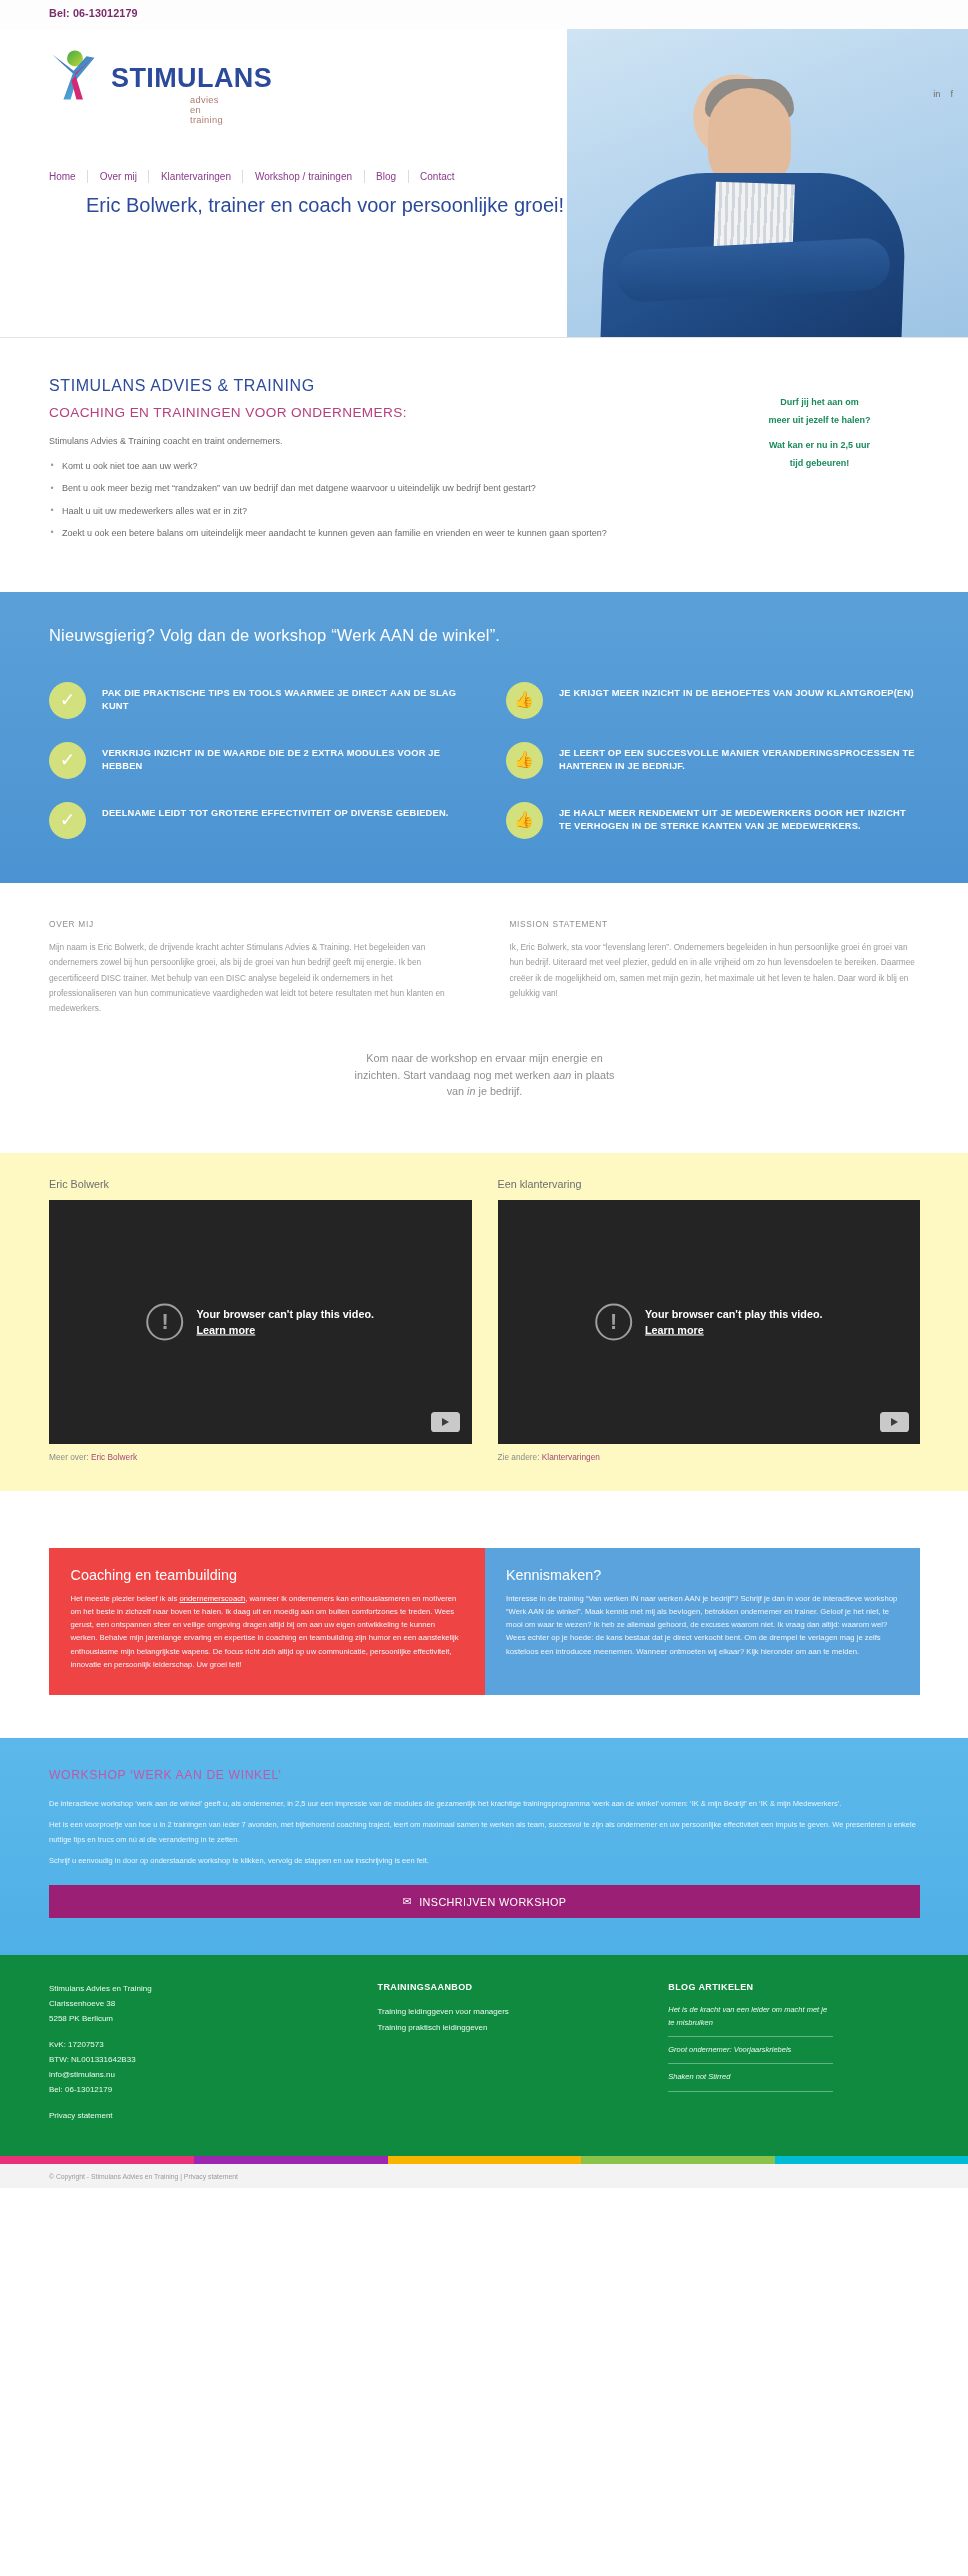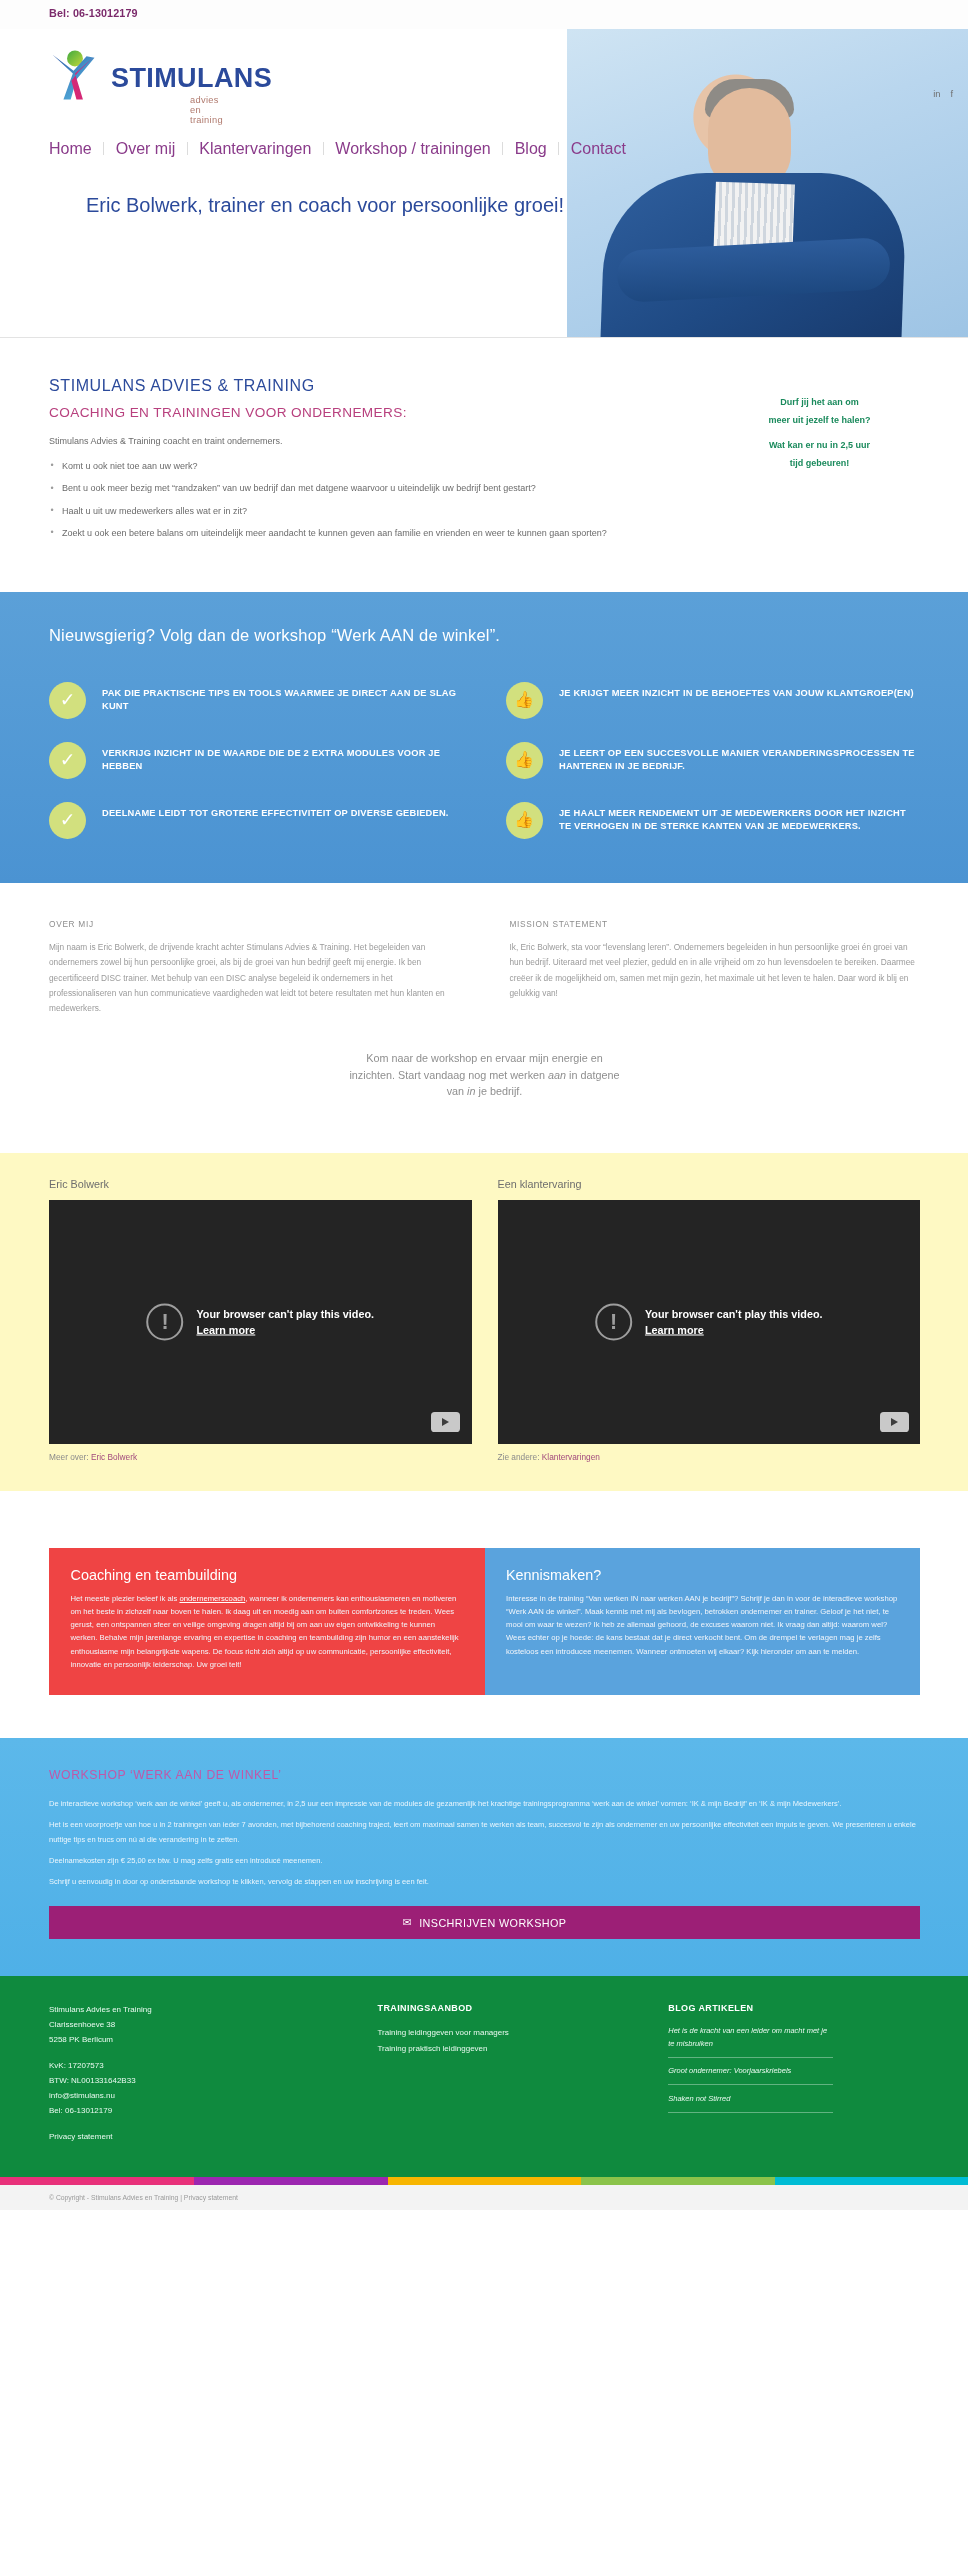--- a/index.html
+++ b/index.html
@@ -74,22 +74,22 @@
   }
 
   .social { position: absolute; right: 16px; top: 60px; display: flex; gap: 10px; }
   .social span { font-size: 9.3px; color: #6f6f6f; cursor: pointer; }
 
   .nav {
     position: absolute; left: 49px; top: 113px;
     display: flex; align-items: center;
   }
   .nav a {
-    font-size: 16px; color: #8a3b8a; text-decoration: none;
-    padding: 0 11.5px; border-right: 0.7px solid #dcdcdc; line-height: 13px;
+    font-size: 10px; color: #8a3b8a; text-decoration: none;
+    padding: 0 11.5px; border-right: 0.7px solid #dcdcdc; line-height: 13px; margin-top: 28px;
   }
   .nav a:first-child { padding-left: 0; }
   .nav a:last-child { border-right: none; }
 
   .hero-title {
     position: absolute; left: 86px; top: 165px;
     font-size: 20px; color: #2b4a9b; font-weight: normal;
     text-shadow: 0 0.7px 0.7px rgba(255,255,255,.7);
   }
 
@@ -364,21 +364,21 @@
     </div>
     <div>
       <h4>MISSION STATEMENT</h4>
       <p>Ik, Eric Bolwerk, sta voor “levenslang leren”. Ondernemers begeleiden in hun persoonlijke groei én groei van hun bedrijf. Uiteraard met veel plezier, geduld en in alle vrijheid om zo hun levensdoelen te bereiken. Daarmee creëer ik de mogelijkheid om, samen met mijn gezin, het maximale uit het leven te halen. Daar word ik blij en gelukkig van!</p>
     </div>
   </div>
 
   <div class="cta-center">
     <p>
       <span>Kom naar de workshop en ervaar mijn energie en</span><br>
-      <span>inzichten. Start vandaag nog met werken </span><em>aan</em><span> in datgene</span><br>
+      <span>inzichten. Start vandaag nog met werken </span><em>aan</em><span> in plaats</span><br>
       <span>van </span><em>in</em><span> je bedrijf.</span>
     </p>
   </div>
 
   <div class="videos">
     <div>
       <div class="v-title">Eric Bolwerk</div>
       <div class="player">
         <div class="msg">
           <div class="bang">!</div>
@@ -425,21 +425,20 @@
         <h3>Kennismaken?</h3>
         <p>Interesse in de training “Van werken IN naar werken AAN je bedrijf”? Schrijf je dan in voor de interactieve workshop “Werk AAN de winkel”. Maak kennis met mij als bevlogen, betrokken ondernemer en trainer. Geloof je het niet, te mooi om waar te wezen? Ik heb ze allemaal gehoord, de excuses waarom niet. Ik vraag dan altijd: waarom wel? Wees echter op je hoede: de kans bestaat dat je direct verkocht bent. Om de drempel te verlagen mag je zelfs kosteloos een introducee meenemen. Wanneer ontmoeten wij elkaar? Kijk hieronder om aan te melden.</p>
       </div>
     </div>
   </div>
 
   <div class="workshop">
     <h3>WORKSHOP ‘WERK AAN DE WINKEL’</h3>
     <p>De interactieve workshop ‘werk aan de winkel’ geeft u, als ondernemer, in 2,5 uur een impressie van de modules die gezamenlijk het krachtige trainingsprogramma ‘werk aan de winkel’ vormen: ‘IK &amp; mijn Bedrijf’ en ‘IK &amp; mijn Medewerkers’.</p>
     <p>Het is een voorproefje van hoe u in 2 trainingen van ieder 7 avonden, met bijbehorend coaching traject, leert om maximaal samen te werken als team, succesvol te zijn als ondernemer en uw persoonlijke effectiviteit een impuls te geven. We presenteren u enkele nuttige tips en trucs om nú al die verandering in te zetten.</p>
-    <p>Deelnamekosten zijn € 25,00 ex btw. U mag zelfs gratis een introducé meenemen.</p>
     <p>Schrijf u eenvoudig in door op onderstaande workshop te klikken, vervolg de stappen en uw inschrijving is een feit.</p>
     <div class="btn-signup">
       <span>✉</span>
       <span>INSCHRIJVEN WORKSHOP</span>
     </div>
   </div>
 
   <div class="footer">
     <div class="addr">
       <div class="block">

